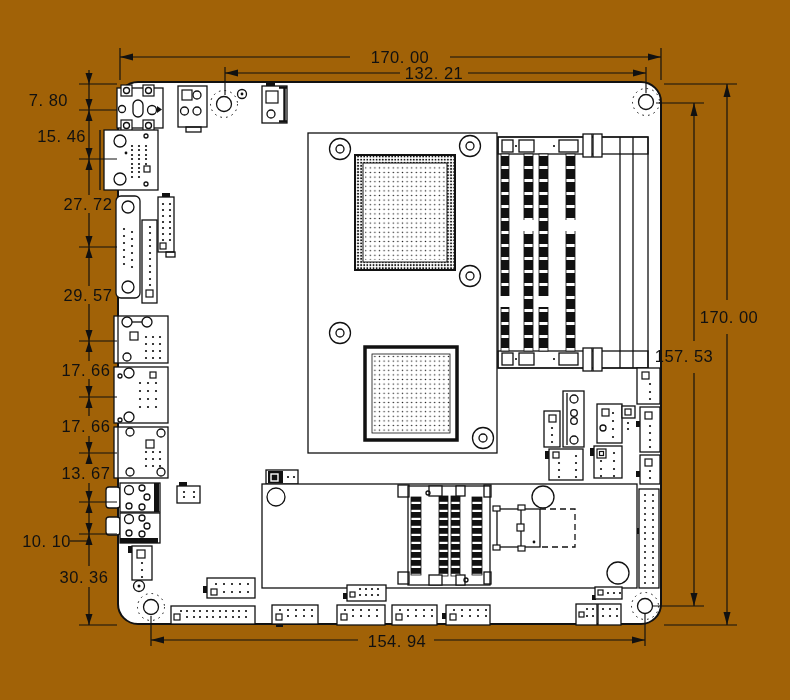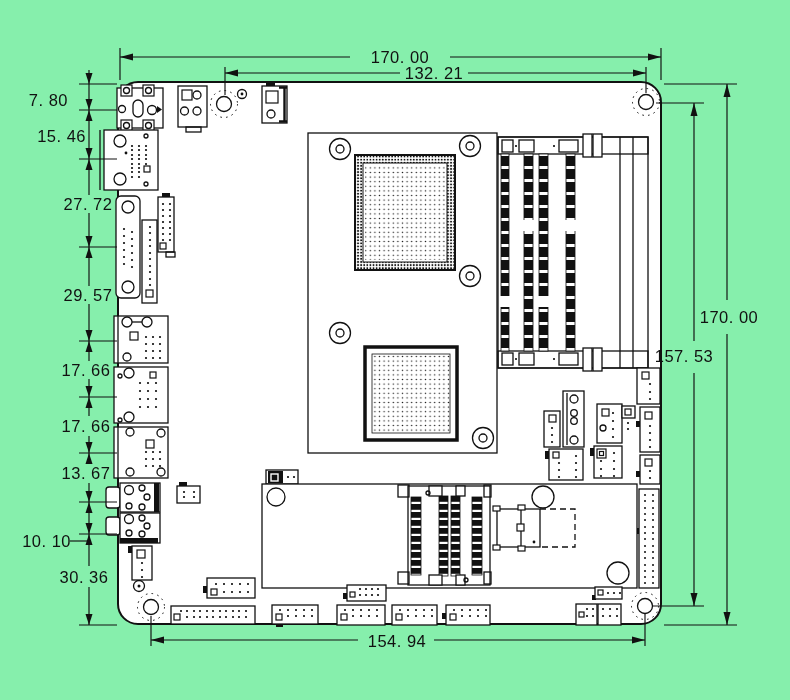--- a/index.html
+++ b/index.html
@@ -1,16 +1,16 @@
 <!DOCTYPE html>
 <html><head>
 <meta charset="utf-8">
 <style>
   html,body{margin:0;padding:0;background:#fff}
-  .stage{position:relative;width:790px;height:700px;background:#86efac;overflow:hidden}
+  .stage{position:relative;width:790px;height:700px;background:#a16207;overflow:hidden}
   svg{position:absolute;left:0;top:0}
   .w{fill:#fff;stroke:#111;stroke-width:1.3}
   .ln{fill:none;stroke:#111;stroke-width:1.3}
   .b{fill:#fff;stroke:#111;stroke-width:2}
   .d{fill:none;stroke:#111;stroke-width:1.15}
   .ar{fill:#111;stroke:none}
   .blk{fill:#111;stroke:none}
   .sq{fill:#fff;stroke:#111;stroke-width:1.2}
   .dots{fill:none;stroke:#111;stroke-width:2.6;stroke-linecap:round}
   .dsm{fill:none;stroke:#111;stroke-width:2.2;stroke-linecap:round}

